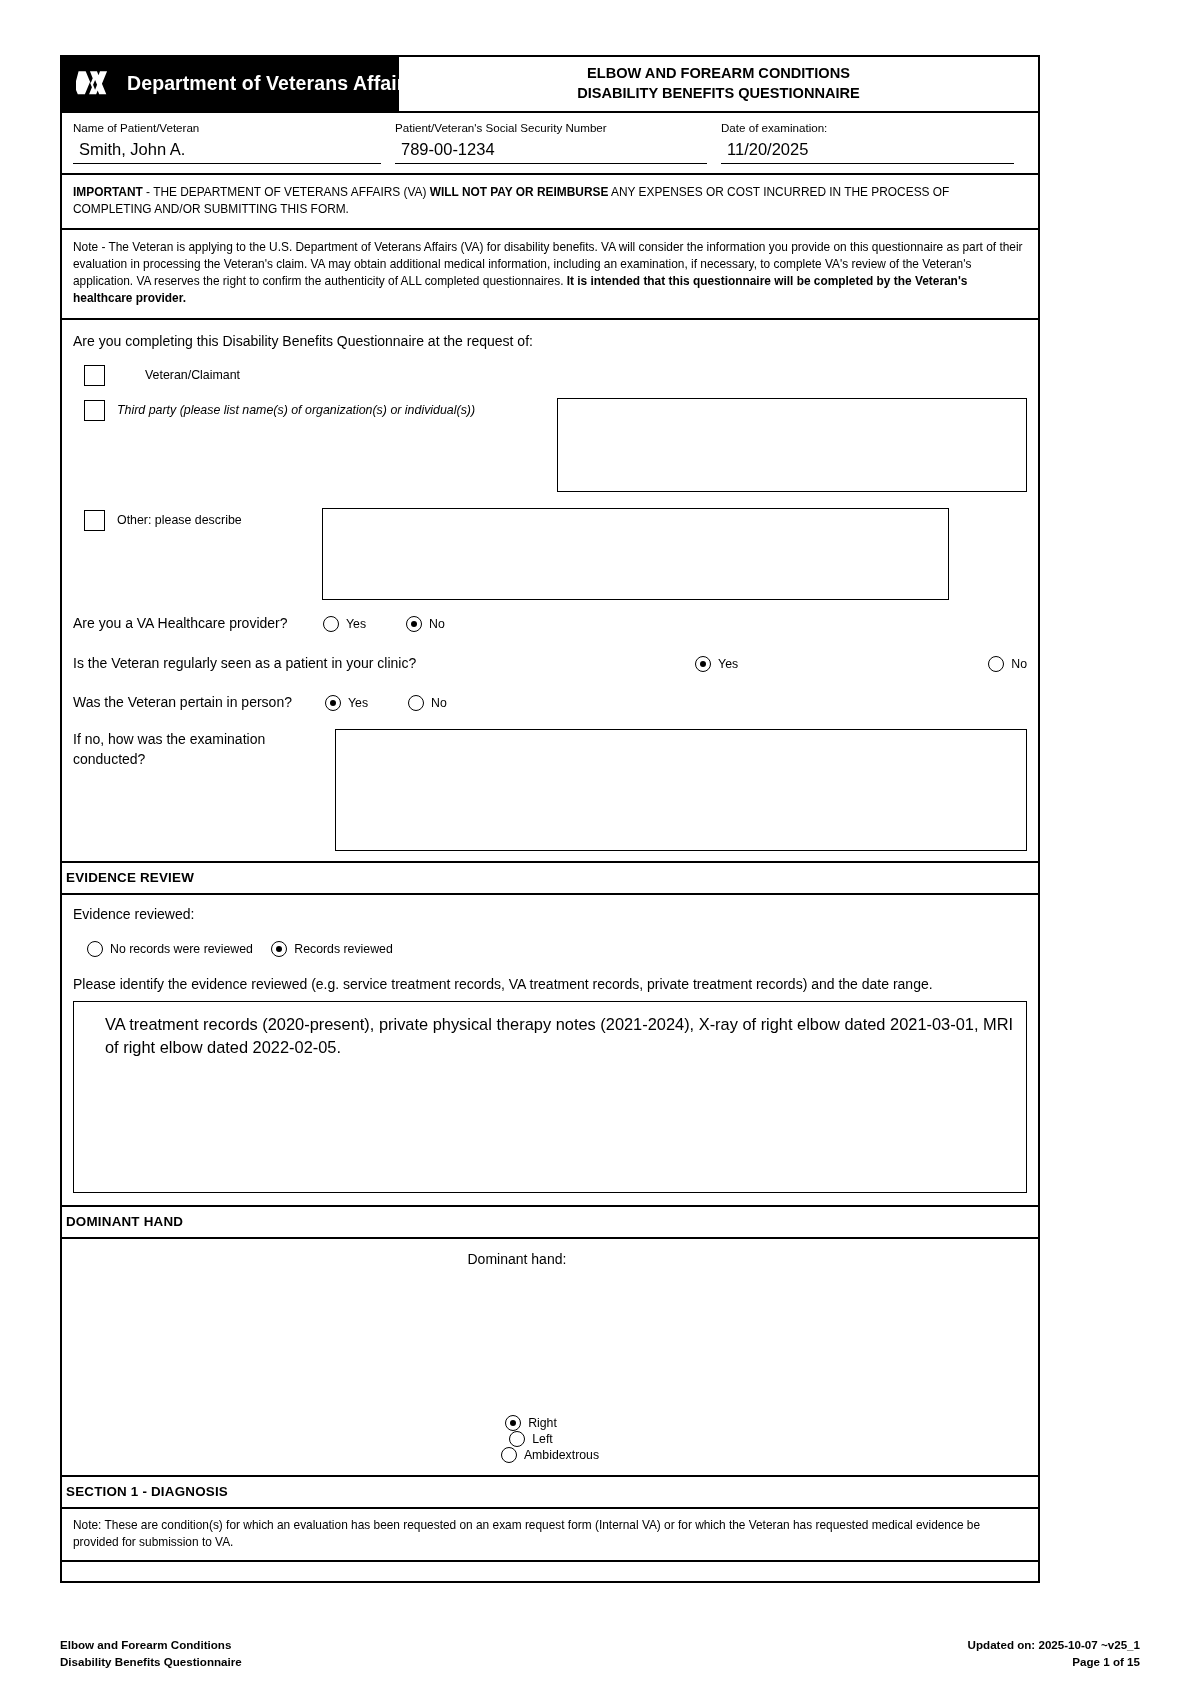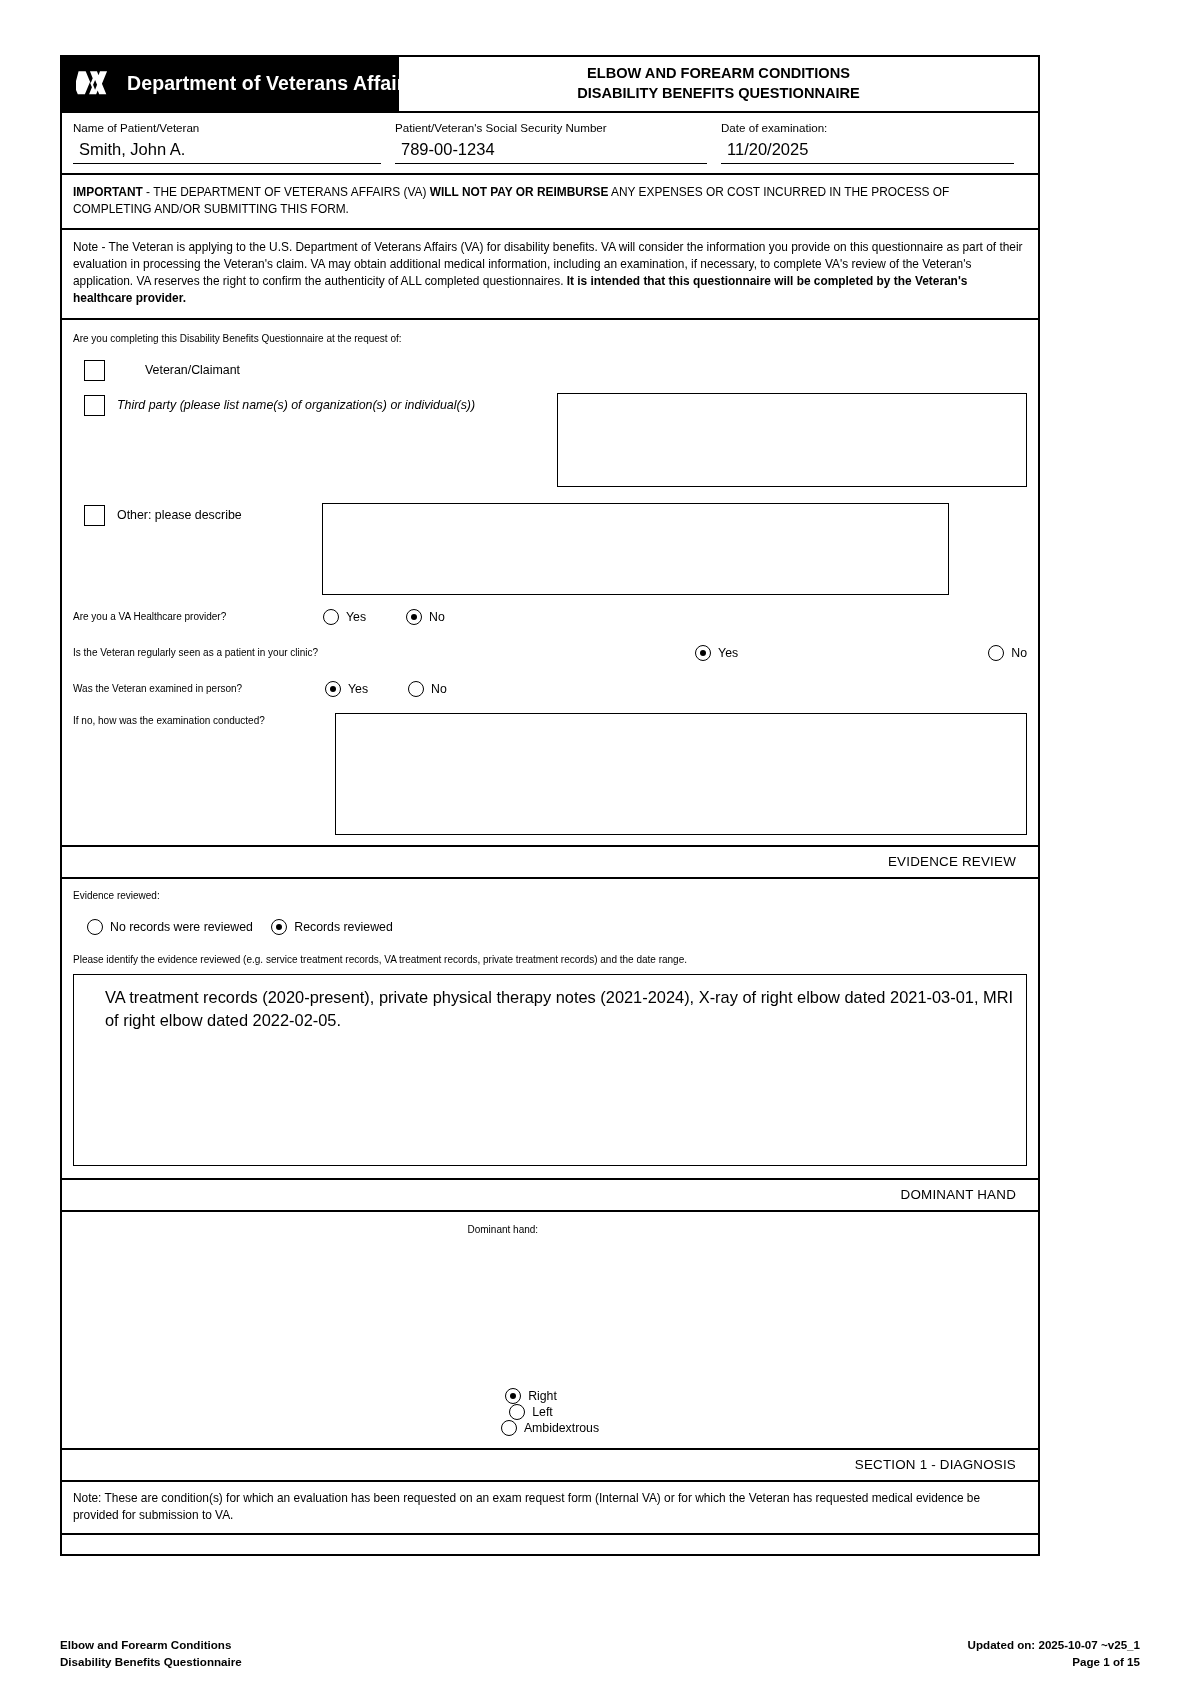--- a/index.html
+++ b/index.html
@@ -85,29 +85,29 @@
     border-bottom: 2.5px solid #000;
     padding: 8px 11px 9px 11px;
   }
   .band:last-child { border-bottom: none; }
   .band p { font-size: 11.9px; line-height: 1.44; }
   .band b { font-weight: bold; }
 
   
   .sectionbar {
     border-bottom: 2.5px solid #000;
-    text-align: right;
-    font-weight: normal;
+    text-align: left;
+    font-weight: bold;
     font-size: 13.4px;
-    padding: 7px 22px 8px 4px;
+    padding: 7px 8px 8px 4px;
     letter-spacing: .2px;
   }
 
   
-  .qtext { font-size: 10px; line-height: 1.4; }
+  .qtext { font-size: 14px; line-height: 1.4; }
 
   .chk-row { display: flex; align-items: flex-start; gap: 12px; }
   .checkbox {
     width: 21px; height: 21px;
     border: 1.7px solid #000;
     background: #fff;
     flex: 0 0 21px;
   }
   .chk-label { font-size: 12.4px; line-height: 21px; }
 
@@ -247,21 +247,21 @@
           <span class="radio sel"></span>
           <span class="radio-label">Yes</span>
         </span>
         <span class="radio-group">
           <span class="radio"></span>
           <span class="radio-label">No</span>
         </span>
       </div>
 
       <div style="display:flex; align-items:center; margin-bottom:16px;">
-        <span class="qtext" style="width:252px; flex:0 0 252px;">Was the Veteran examined in person?</span>
+        <span class="qtext" style="width:252px; flex:0 0 252px;">Was the Veteran pertain in person?</span>
         <span class="radio-group" style="margin-right:40px;">
           <span class="radio sel"></span>
           <span class="radio-label">Yes</span>
         </span>
         <span class="radio-group">
           <span class="radio"></span>
           <span class="radio-label">No</span>
         </span>
       </div>
 

